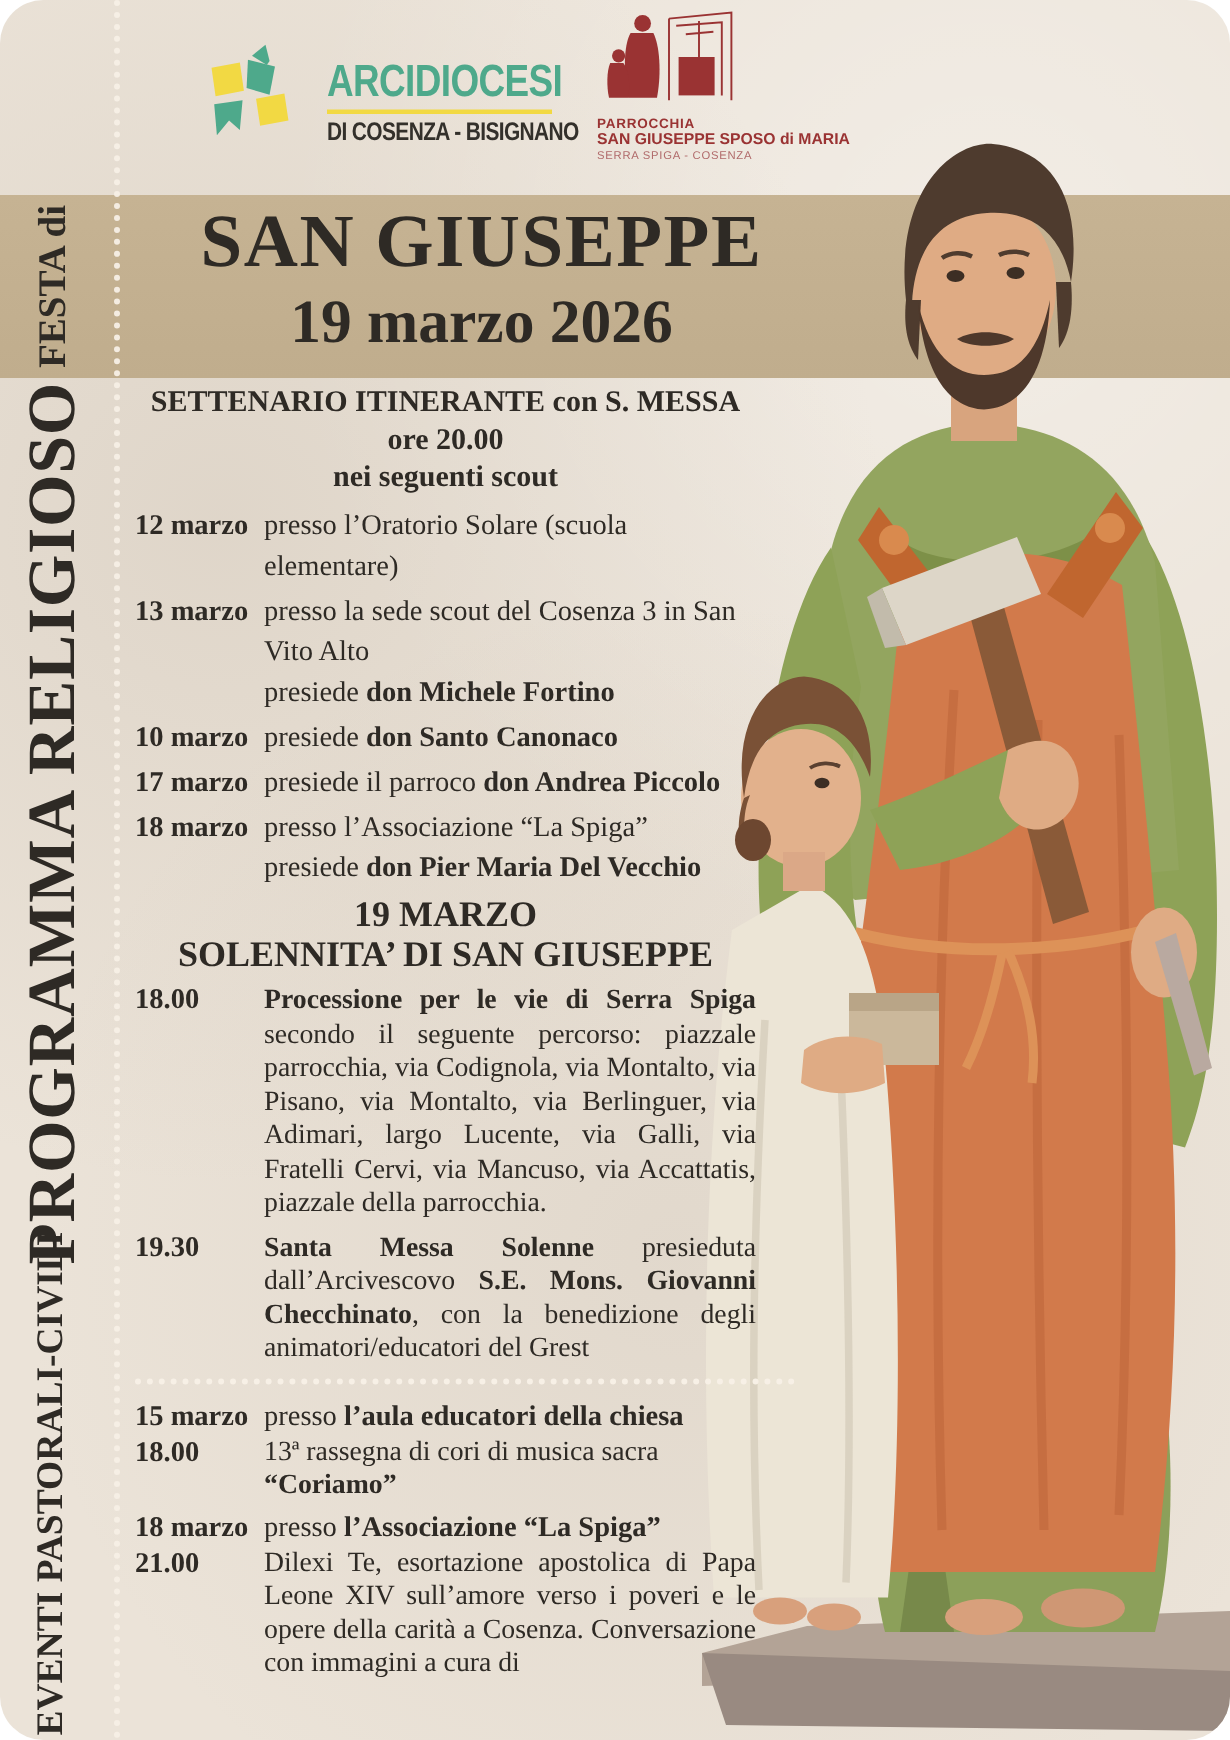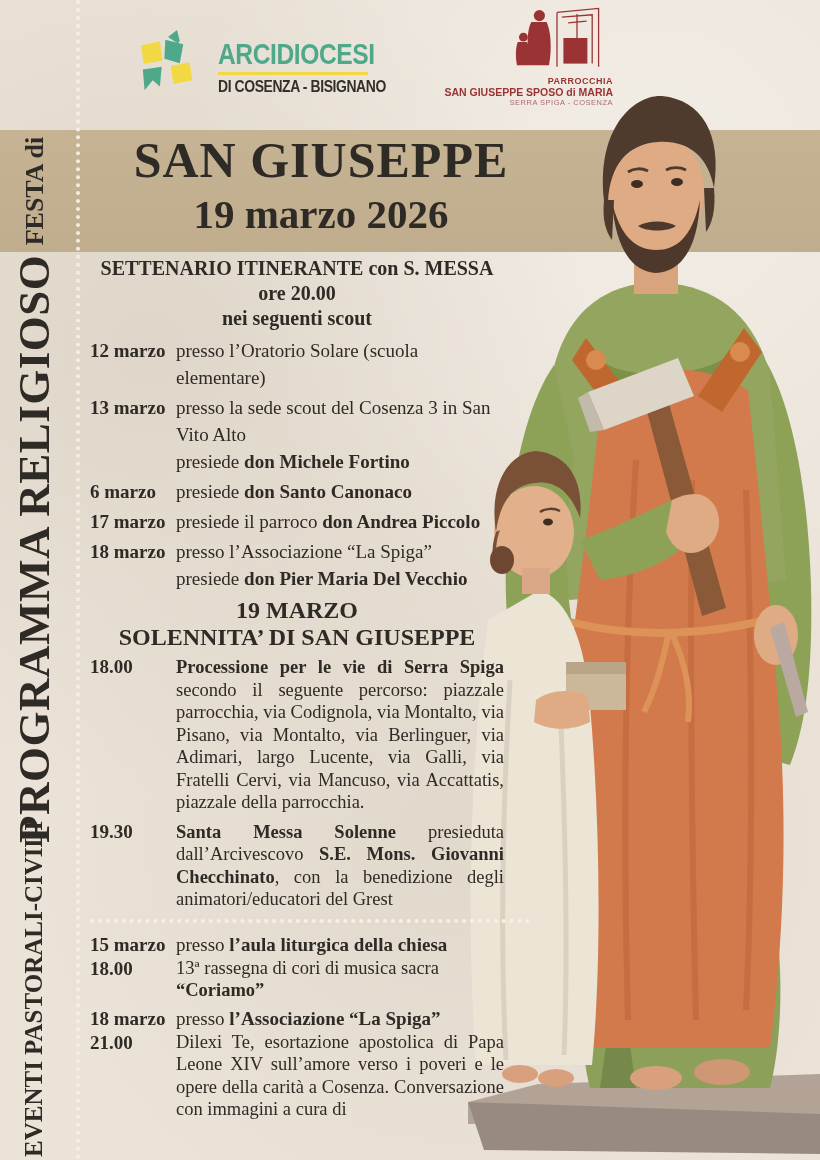--- a/index.html
+++ b/index.html
@@ -4,31 +4,32 @@
 <style>
   html,body{margin:0;padding:0;}
   #poster{
     position:relative;width:820px;height:1160px;overflow:hidden;
     font-family:"Liberation Serif","DejaVu Serif",serif;color:#2e2a25;
     background:
       radial-gradient(circle at 18% 30%, rgba(175,160,142,.20), transparent 42%),
       radial-gradient(circle at 55% 72%, rgba(175,160,142,.16), transparent 46%),
       radial-gradient(circle at 80% 15%, rgba(255,255,255,.35), transparent 40%),
       #ebe3d8;
+    border-radius: 29px;
   }
   .b{font-weight:bold;}
 
   
   #arci-logo{position:absolute;left:132px;top:28px;display:flex;align-items:center;gap:14px;}
   #arci-text .t1{font-family:"Liberation Sans","DejaVu Sans",sans-serif;font-weight:bold;
     font-size:30px;letter-spacing:-.5px;color:#4ea98b;transform:scaleX(.82);transform-origin:left;}
   #arci-underline{height:3px;background:#f2d943;width:150px;margin:1px 0 2px 0;}
   #arci-text .t2{font-family:"Liberation Sans","DejaVu Sans",sans-serif;font-weight:bold;
     font-size:17px;letter-spacing:-.5px;color:#33302b;transform:scaleX(.82);transform-origin:left;}
-  #parr-logo{position:absolute;left:398px;top:6px;width:215px;text-align:right;color:#9a3333;
+  #parr-logo{position:absolute;left:398px;top:6px;width:215px;text-align:left;color:#9a3333;
     font-family:"Liberation Sans","DejaVu Sans",sans-serif;}
   #parr-logo .l1{font-size:9px;font-weight:bold;letter-spacing:.5px;margin-top:2px;}
   #parr-logo .l2{font-size:10.5px;font-weight:bold;}
   #parr-logo .l3{font-size:7.5px;letter-spacing:.5px;color:#b06a6a;}
 
   
   #banner{position:absolute;left:0;top:130px;width:820px;height:122px;
     background:linear-gradient(#c6b393,#c0ad8d);}
   #banner-text{position:absolute;left:78px;top:132px;width:486px;text-align:center;}
   #banner-text .t{font-size:50px;font-weight:bold;letter-spacing:1px;line-height:56px;}
@@ -208,21 +209,21 @@
           </div>
         </div>
         <div class="entry">
           <div class="date">13 marzo</div>
           <div class="lines">
             <div><span>presso la sede scout del Cosenza 3 in San Vito Alto</span></div>
             <div><span>presiede </span><span class="b">don Michele Fortino</span></div>
           </div>
         </div>
         <div class="entry">
-          <div class="date">6 marzo</div>
+          <div class="date">10 marzo</div>
           <div class="lines">
             <div><span>presiede </span><span class="b">don Santo Canonaco</span></div>
           </div>
         </div>
         <div class="entry">
           <div class="date">17 marzo</div>
           <div class="lines">
             <div><span>presiede il parroco </span><span class="b">don Andrea Piccolo</span></div>
           </div>
         </div>
@@ -253,21 +254,21 @@
 
     <div class="dotted-sep"></div>
 
     <div id="eventi-list">
         <div class="eentry">
           <div class="dt">
             <div>15 marzo</div>
             <div>18.00</div>
           </div>
           <div class="lines">
-            <div class="l1"><span>presso </span><span class="b">l’aula liturgica della chiesa</span></div>
+            <div class="l1"><span>presso </span><span class="b">l’aula educatori della chiesa</span></div>
             <div class="body nj"><span>13ª rassegna di cori di musica sacra </span><span class="b">“Coriamo”</span></div>
           </div>
         </div>
         <div class="eentry">
           <div class="dt">
             <div>18 marzo</div>
             <div>21.00</div>
           </div>
           <div class="lines">
             <div class="l1"><span>presso </span><span class="b">l’Associazione “La Spiga”</span></div>

